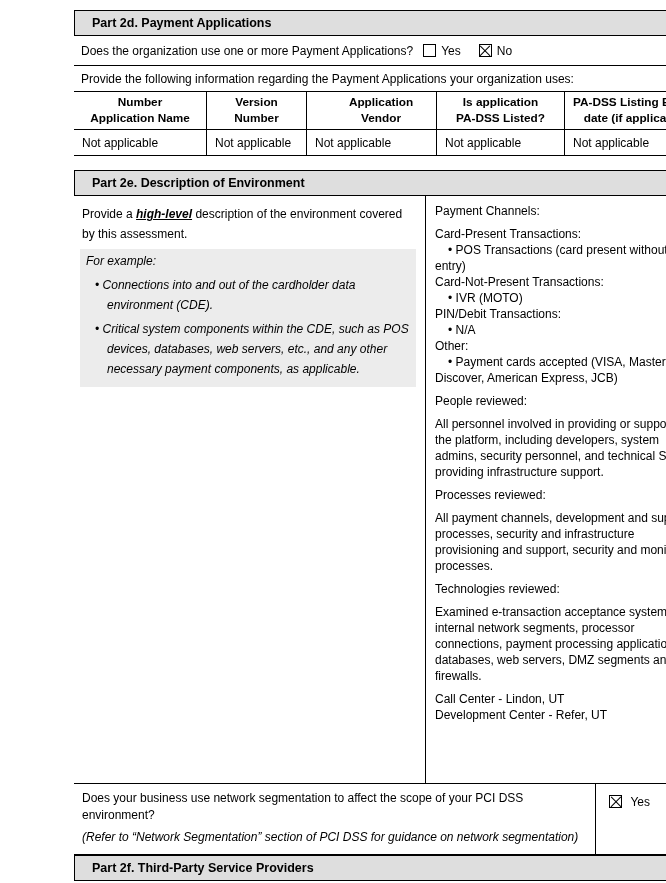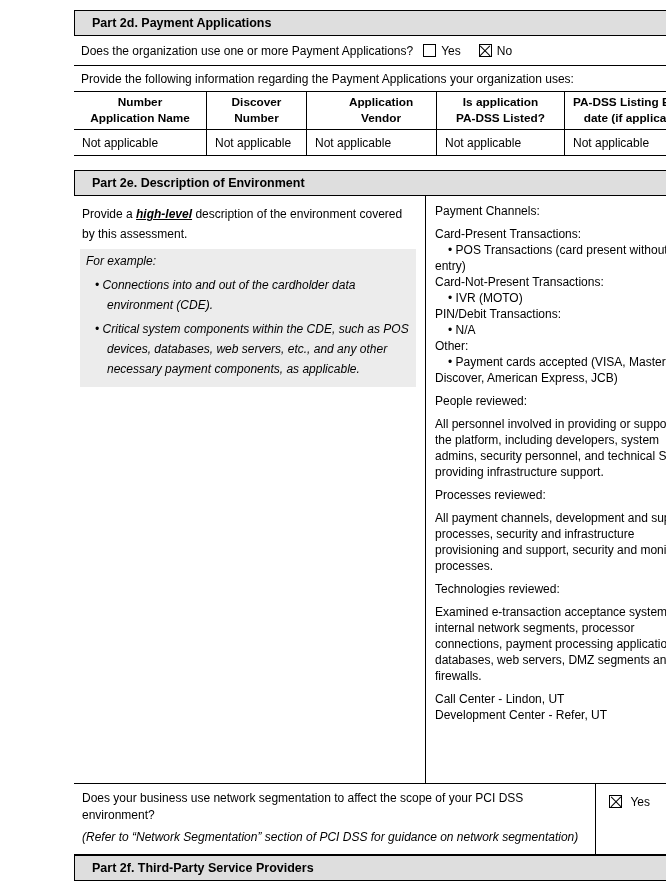--- a/index.html
+++ b/index.html
@@ -103,21 +103,21 @@
     <div class="row intro-row">
       <span>Provide the following information regarding the Payment Applications your organization uses:</span>
     </div>
 
     <div class="grid5 head-row">
       <div class="cell c0">
         <div>Number</div>
         <div>Application Name</div>
       </div>
       <div class="cell c1">
-        <div>Discover</div>
+        <div>Version</div>
         <div>Number</div>
       </div>
       <div class="cell c2">
         <div>Application</div>
         <div>Vendor</div>
       </div>
       <div class="cell c3">
         <div>Is application</div>
         <div>PA-DSS Listed?</div>
       </div>

